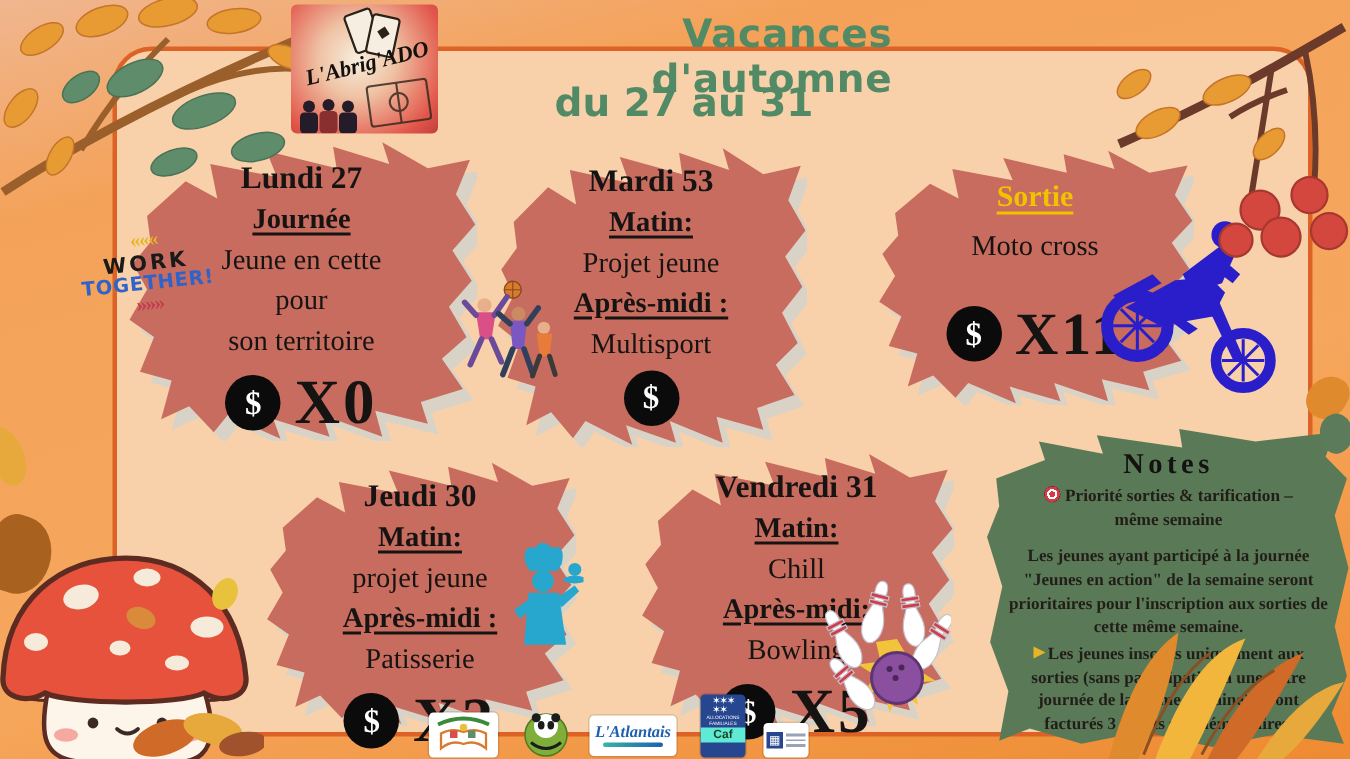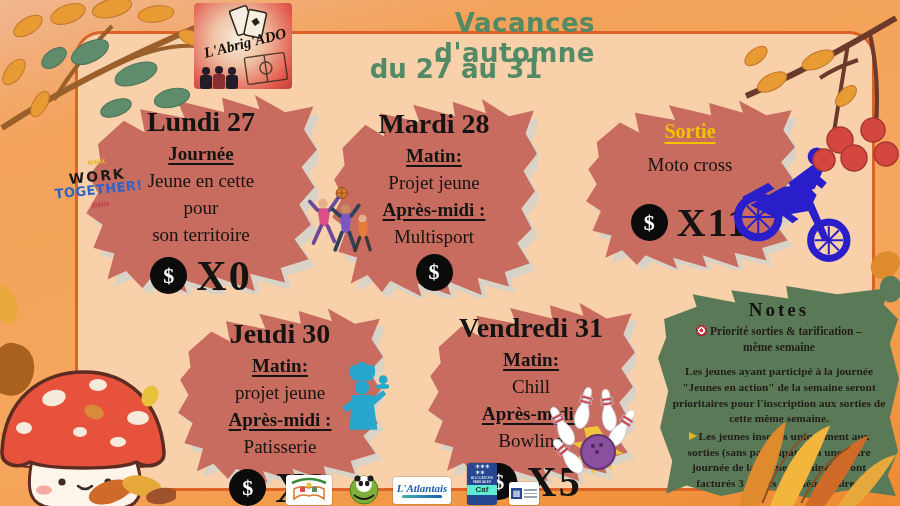--- a/index.html
+++ b/index.html
@@ -31,21 +31,21 @@
     letter-spacing:0.5px; color:#538a66;
   }
   .subtitle {
     position:absolute; left:358px; top:54px; width:196px; text-align:center; z-index:5;
     font-family:"DejaVu Sans",sans-serif; font-weight:800; font-size:26px; color:#538a66;
   }
   
   .card { position:absolute; z-index:3; }
   .card .brush { position:absolute; inset:0; width:100%; height:100%; }
   .card-content { position:relative; display:flex; flex-direction:column; align-items:center; text-align:center; }
-  .day-title { font-size:28px; font-weight:700; margin-bottom:3px; }
+  .day-title { font-size:21px; font-weight:700; margin-bottom:3px; }
   .entry { font-size:19px; line-height:1.42; }
   .entry.heading { font-weight:700; text-decoration:underline; text-decoration-thickness:2px; text-underline-offset:3px; }
   .entry.heading-yellow { font-weight:700; font-size:20px; color:#f2c100; text-decoration:underline; text-decoration-thickness:2px; text-underline-offset:4px; }
   .price-row { display:flex; align-items:center; gap:9px; margin-top:3px; }
   .dollar-circle {
     width:37px; height:37px; border-radius:50%; background:#0b0b0b; color:#fff;
     display:flex; align-items:center; justify-content:center;
     font-size:22px; font-weight:700; font-family:"Liberation Serif",serif;
   }
   .mult { font-size:42px; font-weight:800; letter-spacing:2px; }
@@ -232,21 +232,21 @@
     </div>
   </div>
 
   
   <div class="card" id="card-mardi">
     <svg class="brush" viewBox="0 0 200 140" preserveAspectRatio="none">
       <use href="#brushP" fill="#d9d3c7" transform="translate(6,5)"></use>
       <use href="#brushP" fill="#c76c5e"></use>
     </svg>
     <div class="card-content">
-      <div class="day-title">Mardi 28</div>
+      <div class="day-title">Mardi 53</div>
       <div class="entry heading">Matin:</div>
       <div class="entry">Projet jeune</div>
       <div class="entry heading">Après-midi :</div>
       <div class="entry">Multisport</div>
       <div class="price-row">
         <span class="dollar-circle">$</span>
       </div>
     </div>
   </div>
 

